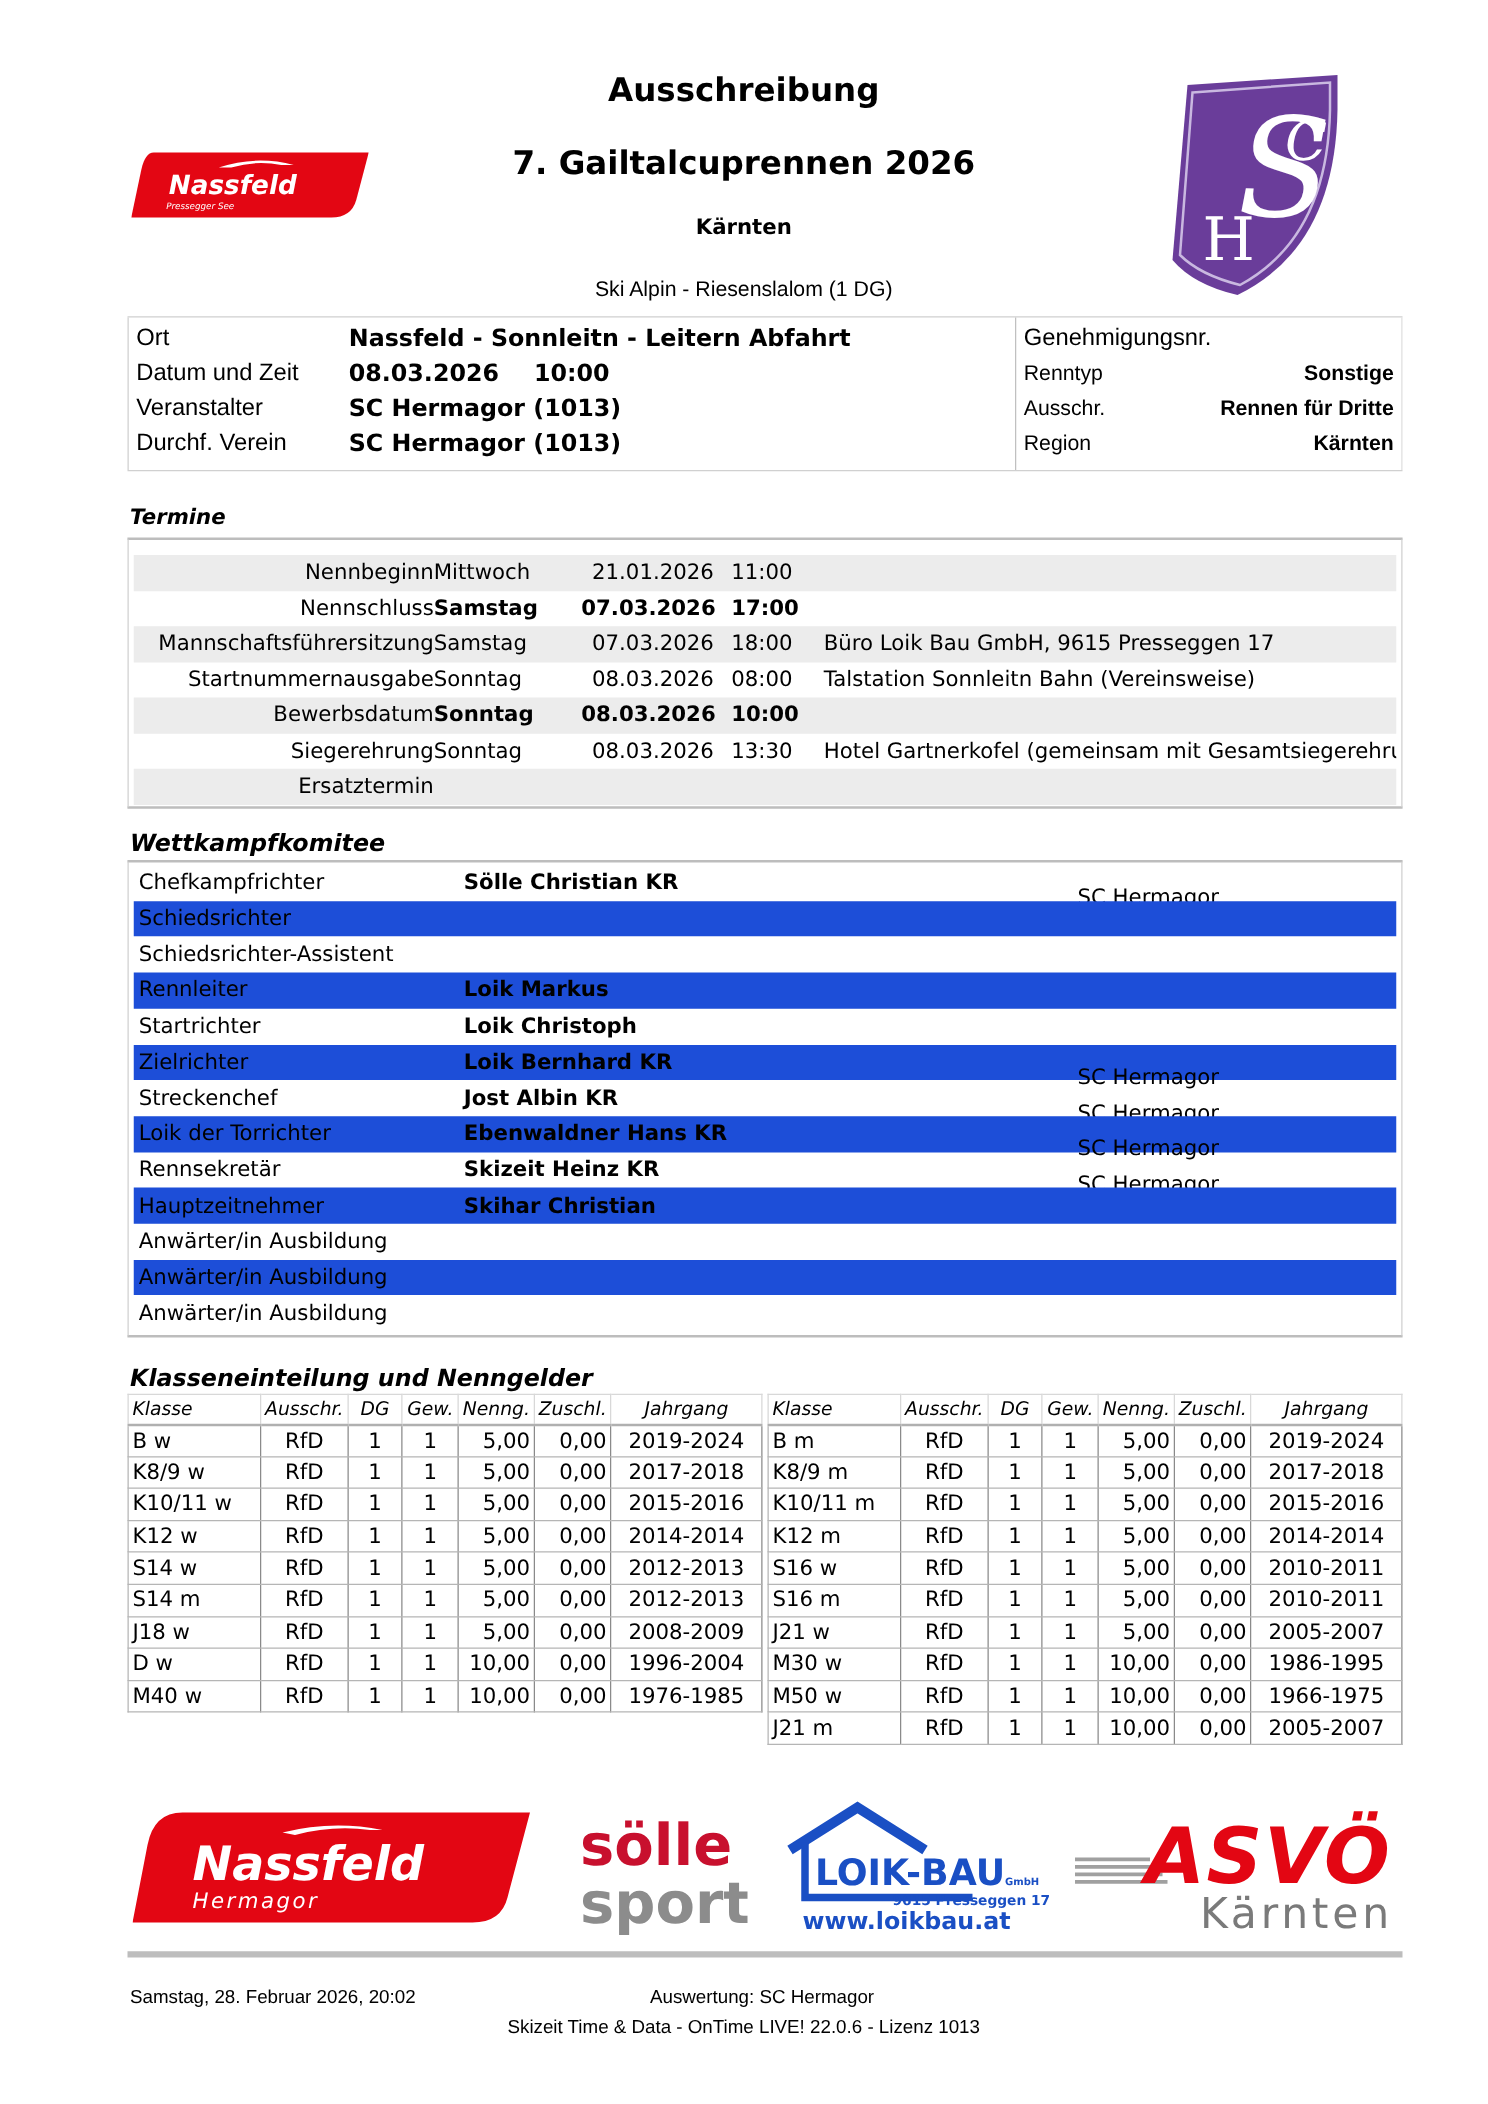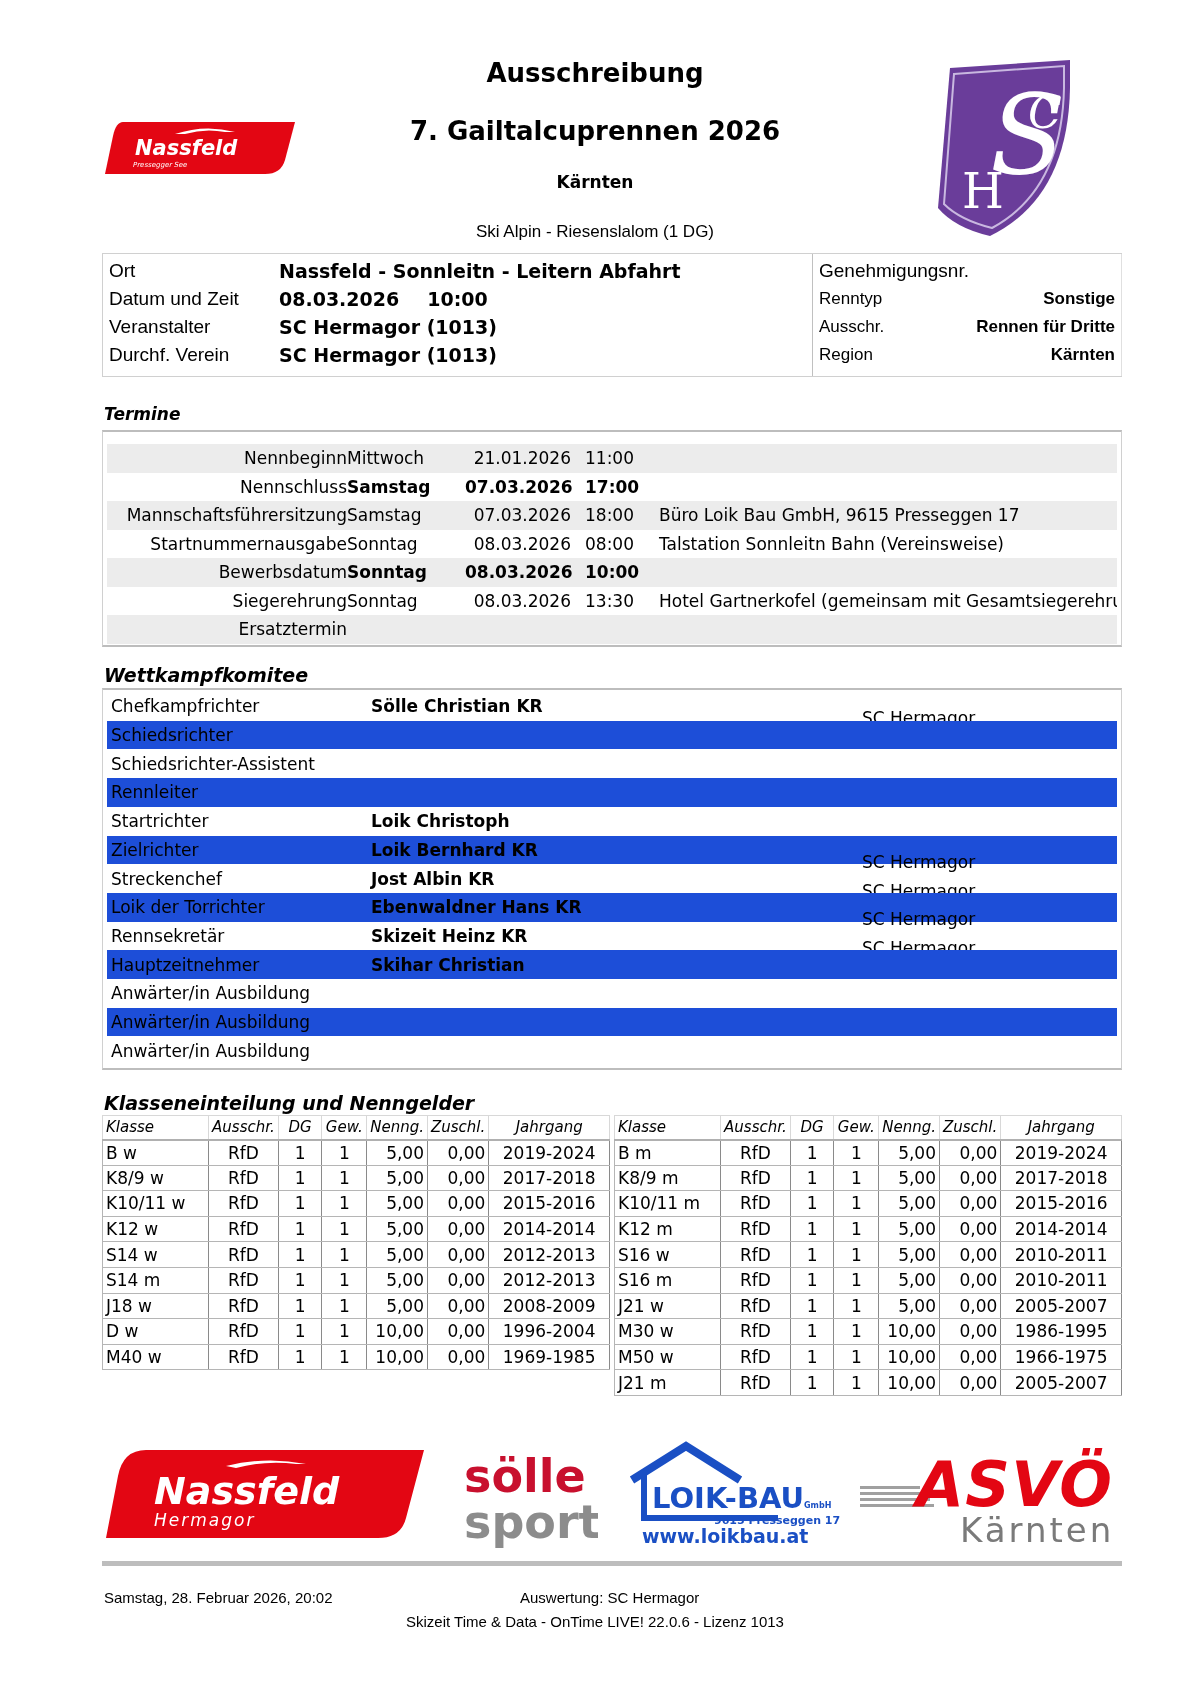--- a/index.html
+++ b/index.html
@@ -203,20 +203,21 @@
       <span class="k2"></span>
       <span class="k3"></span>
     </div>
   <div class="krow" style="top:59.4px">
       <span class="k1">Schiedsrichter-Assistent</span>
       <span class="k2"></span>
       <span class="k3"></span>
     </div>
   <div class="krow alt" style="top:88.1px">
       <span class="k1">Rennleiter</span>
+      <span class="k2">Loik Markus</span>
       <span class="k3"></span>
     </div>
   <div class="krow" style="top:116.8px">
       <span class="k1">Startrichter</span>
       <span class="k2">Loik Christoph</span>
       <span class="k3"></span>
     </div>
   <div class="krow alt" style="top:145.5px">
       <span class="k1">Zielrichter</span>
       <span class="k2">Loik Bernhard KR</span>
@@ -346,21 +347,21 @@
         <td class="rgt">0,00</td>
         <td class="ctr">1996-2004</td>
       </tr>
       <tr>
         <td>M40 w</td>
         <td class="ctr">RfD</td>
         <td class="ctr">1</td>
         <td class="ctr">1</td>
         <td class="rgt">10,00</td>
         <td class="rgt">0,00</td>
-        <td class="ctr">1969-1985</td>
+        <td class="ctr">1976-1985</td>
       </tr>
     </tbody>
 </table>
 
 <table class="ktable" id="ktable-right" style="left:614px; top:1115px; width:508px;">
   <thead>
     <tr>
       <th class="lft" style="width:113px">Klasse</th>
       <th style="width:62px">Ausschr.</th>
       <th style="width:46px">DG</th>

